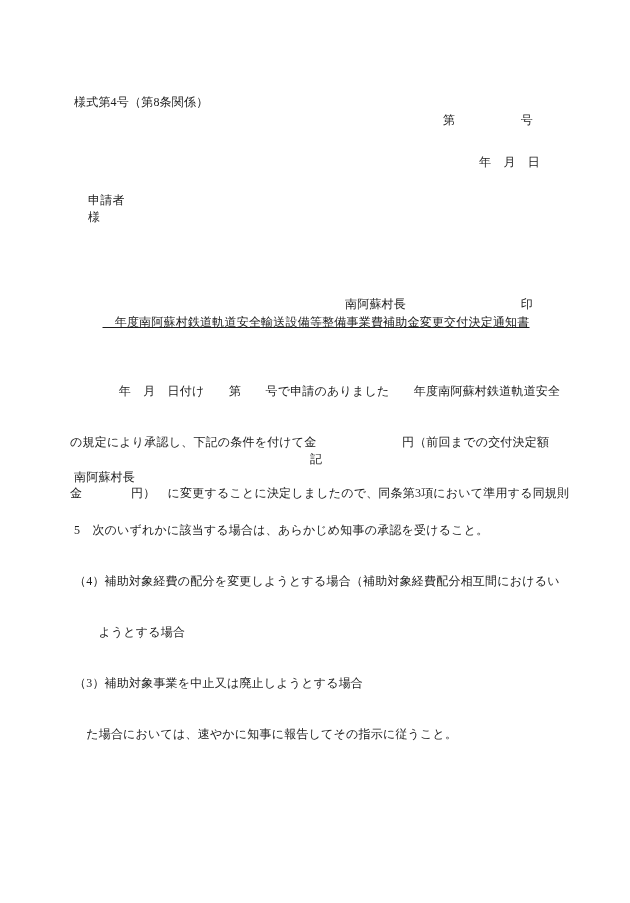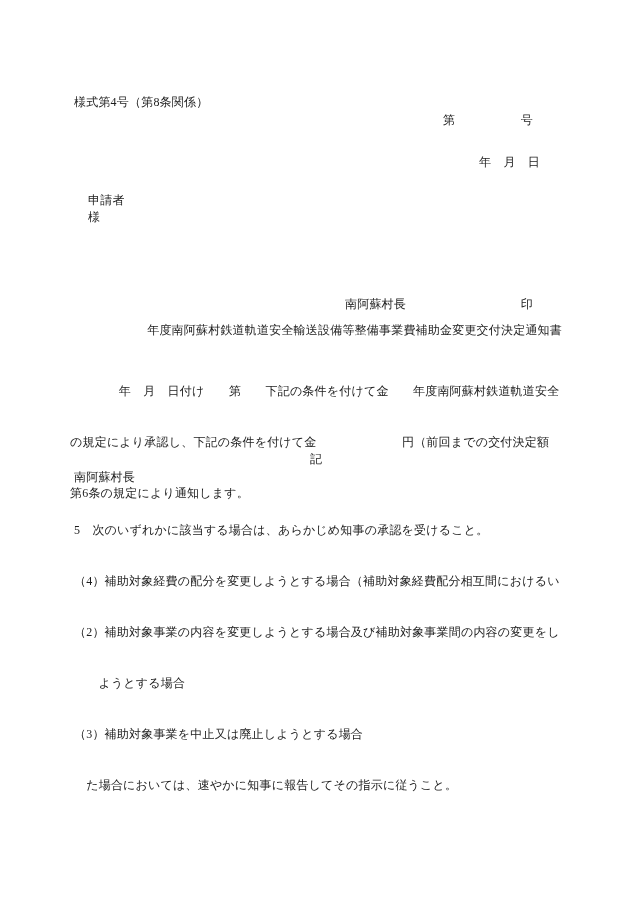--- a/index.html
+++ b/index.html
@@ -25,22 +25,22 @@
   .date-row { left: 479px; top: 154px; font-family: Liberation Serif, serif; }
   .addressee-row {
     left: 88px; top: 192px; width: 153px;
     display: flex; justify-content: space-between; flex-direction: column;
   }
   .issuer-row {
     left: 345px; top: 252px; width: 188px;
     display: flex; justify-content: space-between; margin-top: 44px;
   }
   .doc-title {
-    left: 70px; top: 322px; width: 492px;
-    text-align: right; white-space: pre;
+    left: 70px; top: 314px; width: 492px;
+    text-align: center; white-space: pre; text-decoration: underline;
   }
   .body-block { left: 70px; top: 351px; }
   .ki-marker {
     left: 70px; top: 451px; width: 492px;
     text-align: center;
   }
   .conditions-heading { left: 74px; top: 469px; }
   .conditions-block { left: 74px; top: 490px; }
 </style>
 </head>
@@ -63,33 +63,32 @@
   </div>
 
   <div class="abs issuer-row">
     <span>南阿蘇村長</span>
     <span>印</span>
   </div>
 
   <div class="abs doc-title">　年度南阿蘇村鉄道軌道安全輸送設備等整備事業費補助金変更交付決定通知書</div>
 
   <div class="abs body-block">
-    <div class="line">　　　　年　月　日付け　　第　　下記の条件を付けて金　　年度南阿蘇村鉄道軌道安全</div>
+    <div class="line">　　　　年　月　日付け　　第　　号で申請のありました　　年度南阿蘇村鉄道軌道安全</div>
     <div class="line">の規定により承認し、下記の条件を付けて金　　　　　　　円（前回までの交付決定額</div>
-    <div class="line">第6条の規定により通知します。</div>
+    <div class="line">金　　　　円）　に変更することに決定しましたので、同条第3項において準用する同規則</div>
   </div>
 
   <div class="abs ki-marker">記</div>
 
   <div class="abs conditions-heading">南阿蘇村長</div>
 
   <div class="abs conditions-block">
     <div class="line">5　次のいずれかに該当する場合は、あらかじめ知事の承認を受けること。</div>
     <div class="line">（4）補助対象経費の配分を変更しようとする場合（補助対象経費配分相互間におけるい</div>
-    <div class="line">（2）補助対象事業の内容を変更しようとする場合及び補助対象事業間の内容の変更をし</div>
     <div class="line">　　ようとする場合</div>
     <div class="line">（3）補助対象事業を中止又は廃止しようとする場合</div>
     <div class="line">　た場合においては、速やかに知事に報告してその指示に従うこと。</div>
     
     
     
   </div>
 
 </div>
 

